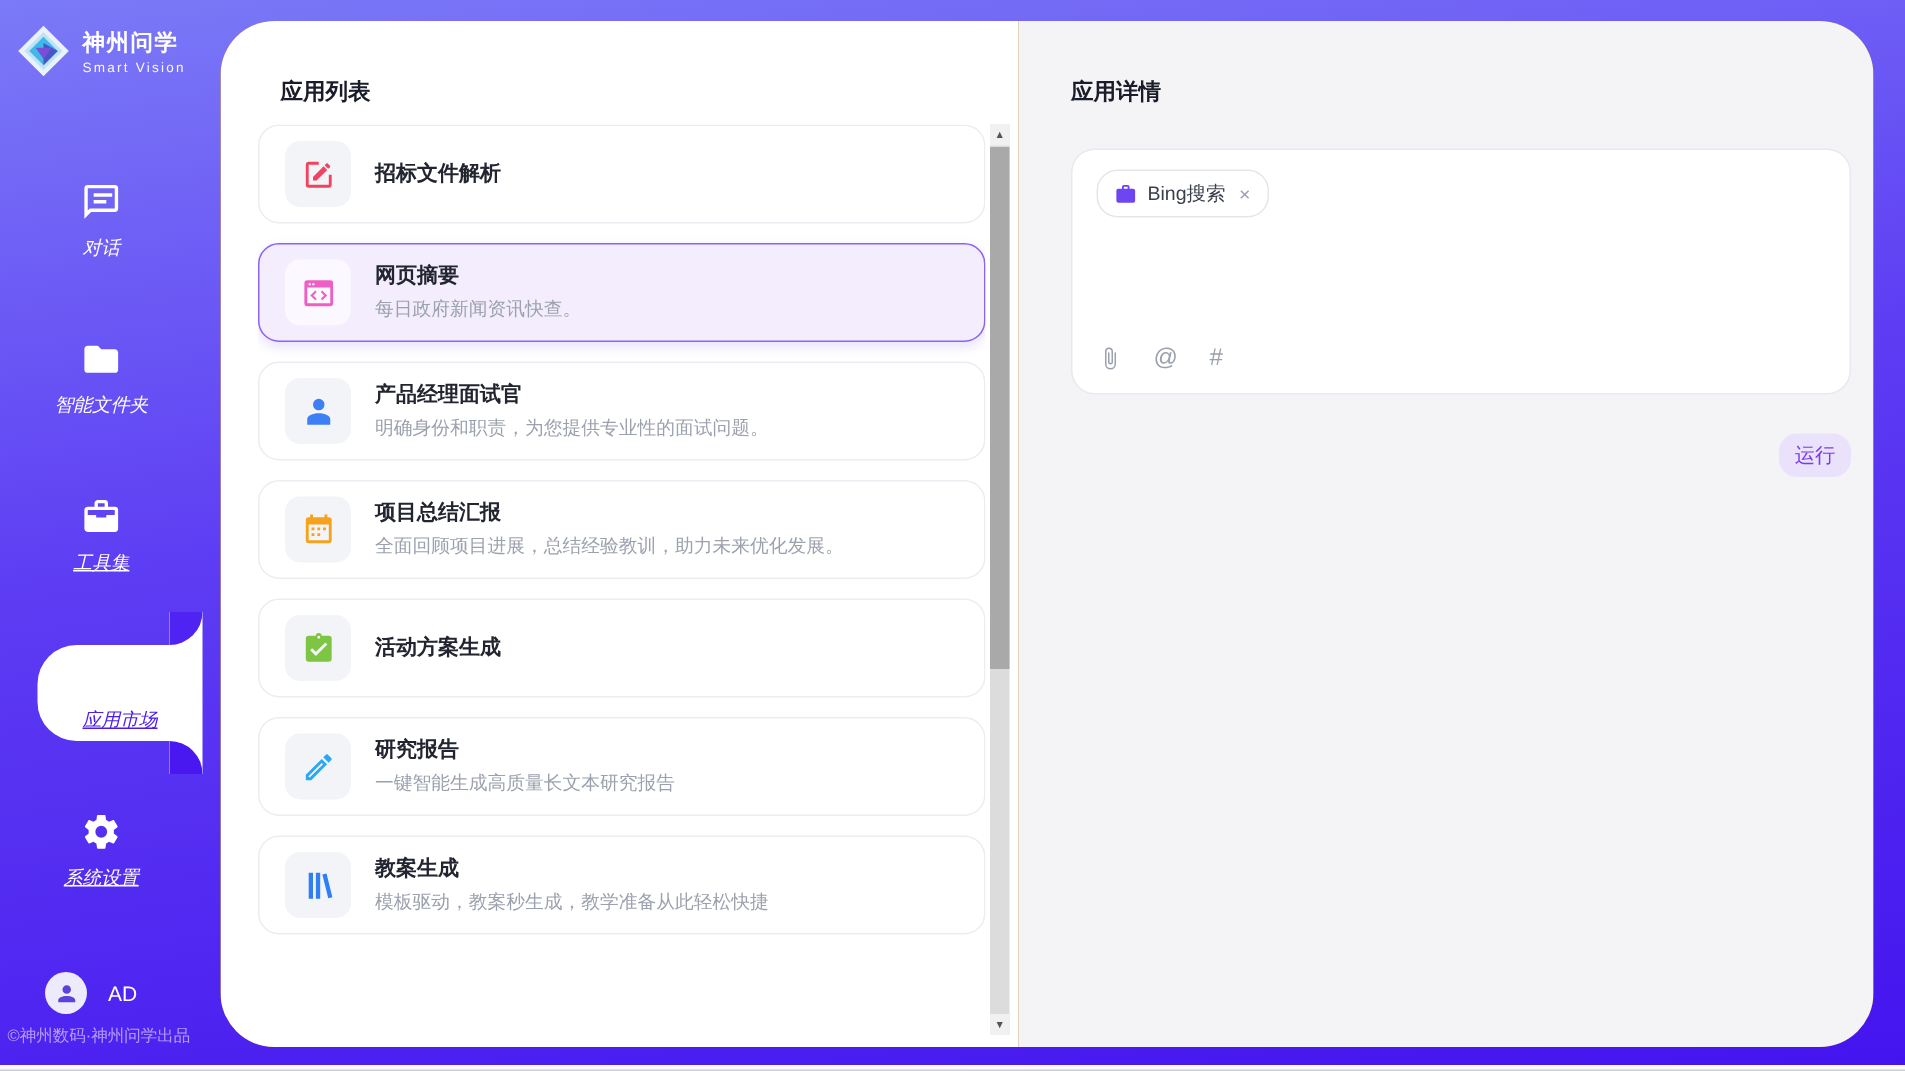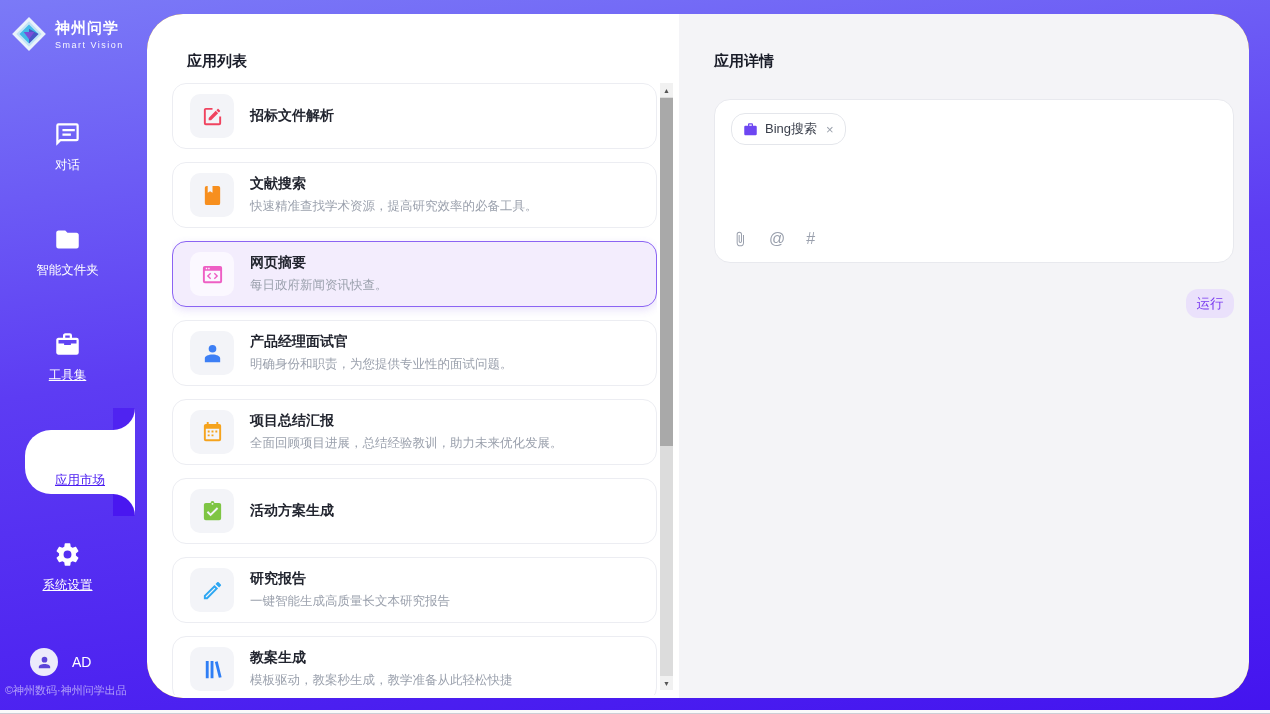--- a/index.html
+++ b/index.html
@@ -18,21 +18,21 @@
   .bottom-strip { position:absolute; left:0; top:710px; width:1270px; height:4px;
     background:#fafafa; border-bottom:1px solid #cdced6; }
 
   
   .sidebar { position:absolute; left:0; top:0; width:135px; height:710px; color:#fff; z-index:3; }
   .logo-row { display:flex; align-items:center; gap:7px; padding:15px 0 0 10px; }
   .logo-mark svg { width:38px; height:38px; display:block; }
   .logo-name { font-size:15px; font-weight:bold; letter-spacing:1px; }
   .logo-sub  { font-size:9px; letter-spacing:1.5px; opacity:.95; margin-top:2px; }
 
-  .nav { margin-top:59px; display:flex; flex-direction:column; }
+  .nav { margin-top:59px; display:flex; flex-direction:column;font-style:italic; }
   .nav-item { height:70px; margin-bottom:35px; display:flex; flex-direction:column;
     align-items:center; justify-content:center; gap:9px; cursor:pointer; }
   .nav-item .nicon svg { width:27px; height:27px; fill:#fff; display:block; }
   .nav-label { font-size:12.5px; color:#fff; }
   .nav-label.u { text-decoration: underline; }
 
   .nav-item.active {
     position:relative; background:#fff; margin-left:25px; width:110px; height:64px;
     margin-top:3px; margin-bottom:38px;
     border-radius:26px 0 0 26px; align-self:flex-end;
@@ -195,31 +195,20 @@
         <div class="app-card">
           <span class="tile">
             <svg viewBox="0 0 24 24" style="fill: rgb(240, 67, 95); color: rgb(240, 67, 95);">
               <path d="M5,3C3.89,3 3,3.89 3,5V19A2,2 0 0,0 5,21H19A2,2 0 0,0 21,19V12H19V19H5V5H12V3H5M17.78,4C17.61,4 17.43,4.07 17.3,4.2L16.08,5.41L18.58,7.91L19.8,6.7C20.06,6.44 20.06,6 19.8,5.75L18.25,4.2C18.12,4.07 17.95,4 17.78,4M15.37,6.12L8,13.5V16H10.5L17.87,8.62L15.37,6.12Z"></path>
             </svg>
           </span>
           <span class="app-txt">
             <span class="app-name">招标文件解析</span>
           </span>
         </div>
-        <div class="app-card">
-          <span class="tile">
-            <svg viewBox="0 0 24 24" style="fill: rgb(247, 143, 30); color: rgb(247, 143, 30);">
-              <path d="M18,22A2,2 0 0,0 20,20V4C20,2.89 19.1,2 18,2H12V9L9.5,7.5L7,9V2H6A2,2 0 0,0 4,4V20A2,2 0 0,0 6,22H18Z"></path>
-            </svg>
-          </span>
-          <span class="app-txt">
-            <span class="app-name">文献搜索</span>
-            <span class="app-desc">快速精准查找学术资源，提高研究效率的必备工具。</span>
-          </span>
-        </div>
         <div class="app-card selected">
           <span class="tile">
             <svg viewBox="0 0 24 24" style="fill: rgb(238, 95, 196); color: rgb(238, 95, 196);">
               <path d="M4,3H20A2,2 0 0,1 22,5V19A2,2 0 0,1 20,21H4A2,2 0 0,1 2,19V5A2,2 0 0,1 4,3M4,8V19H20V8H4M5,5V6.5H6.5V5H5M7.5,5V6.5H9V5H7.5Z"></path>
               <path d="M10.6,11.2 8.2,13.5 10.6,15.8 9.6,16.9 6.1,13.5 9.6,10.1Z"></path>
               <path d="M13.4,11.2 15.8,13.5 13.4,15.8 14.4,16.9 17.9,13.5 14.4,10.1Z"></path>
             </svg>
           </span>
           <span class="app-txt">
             <span class="app-name">网页摘要</span>

